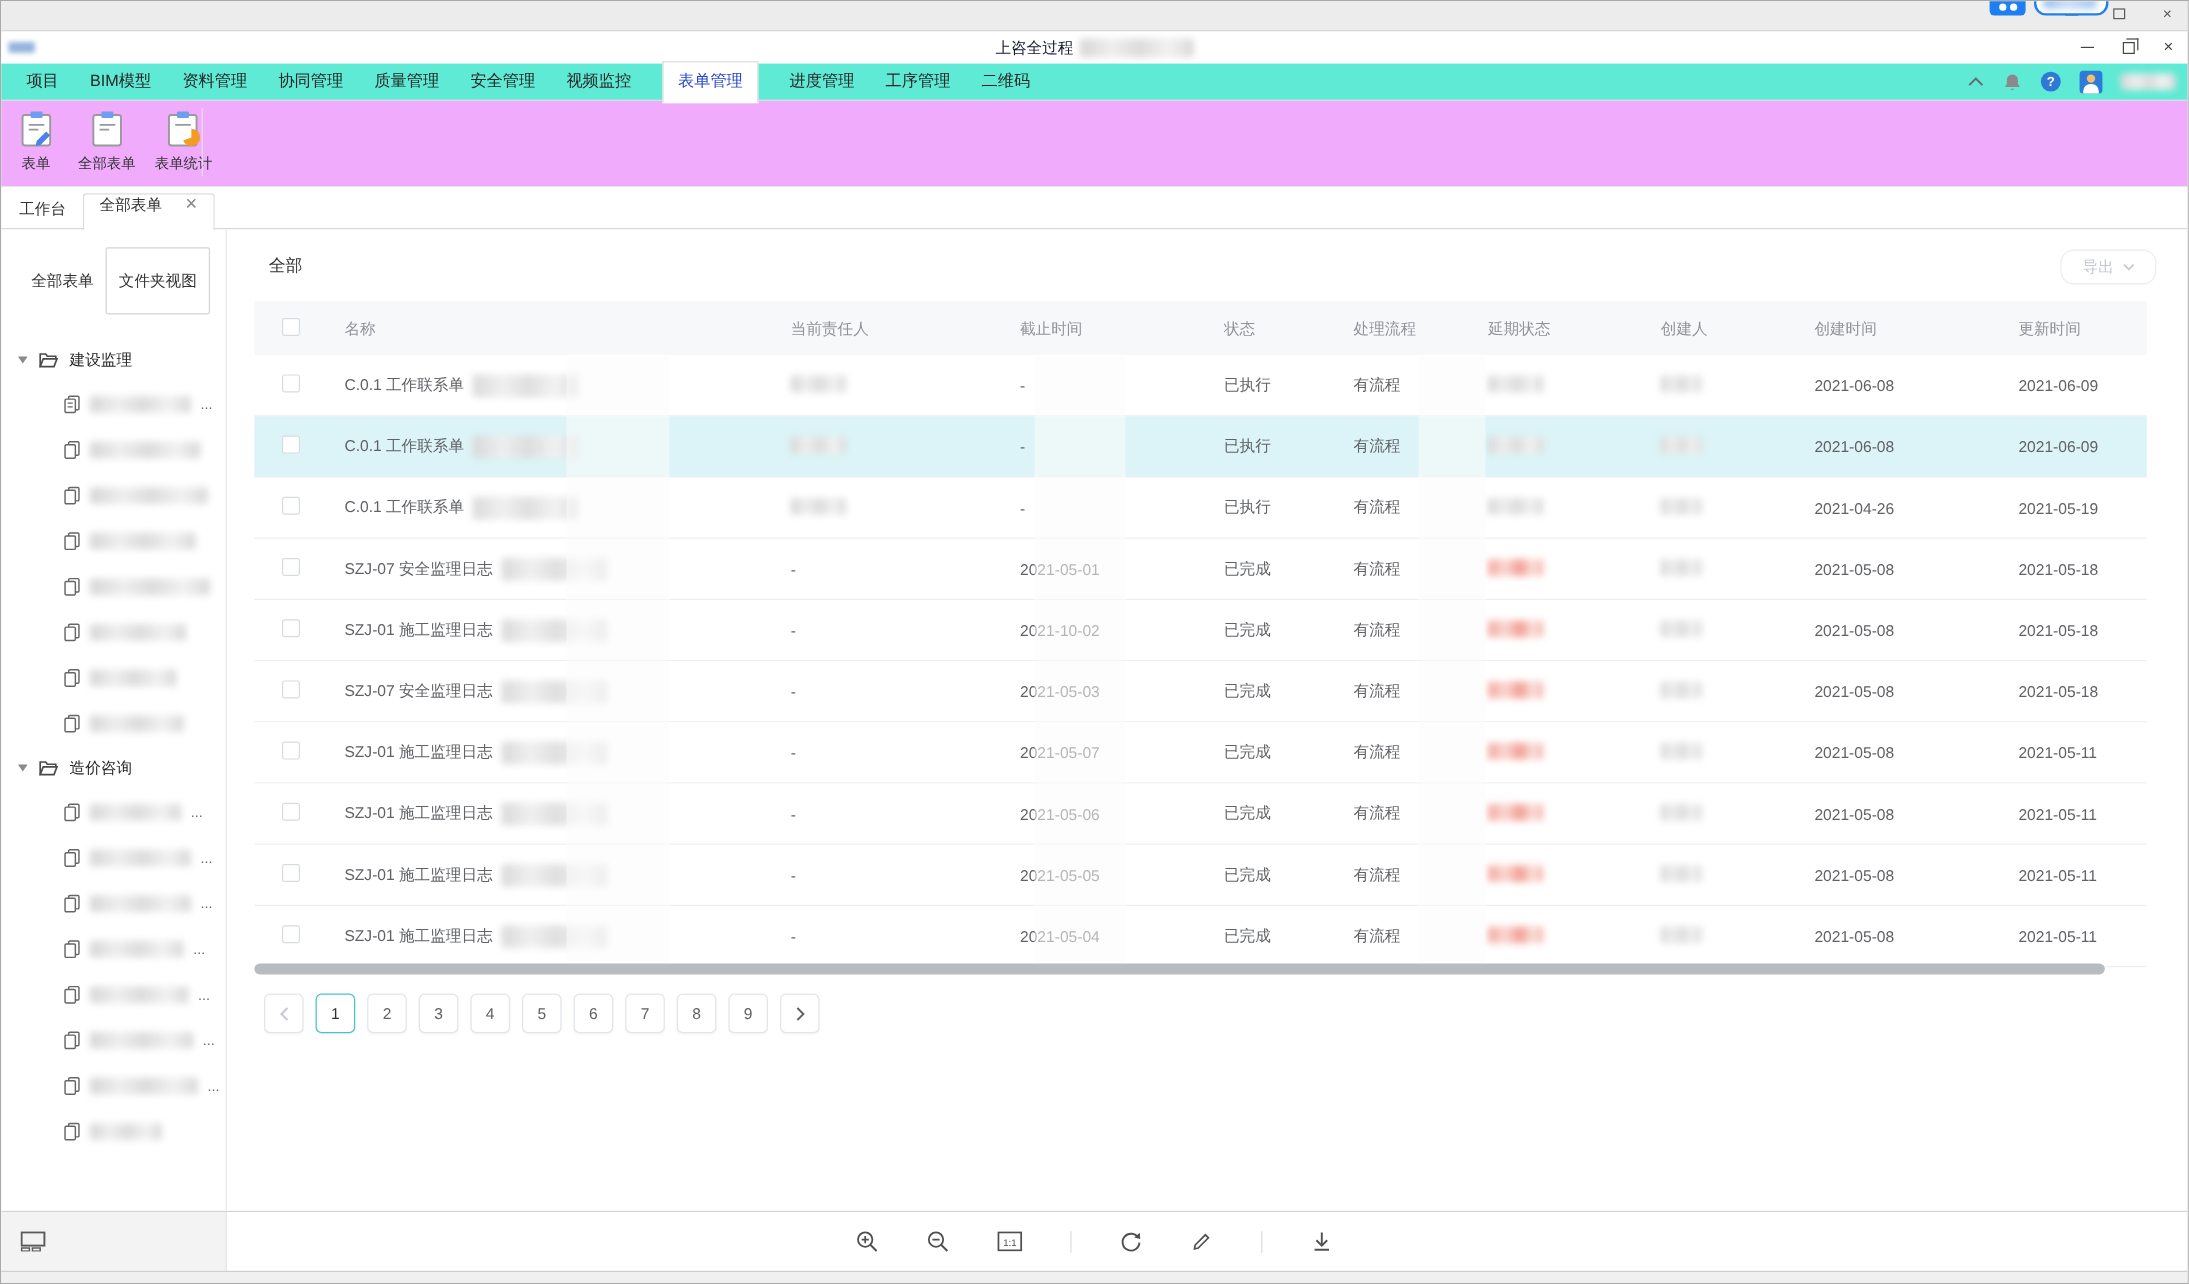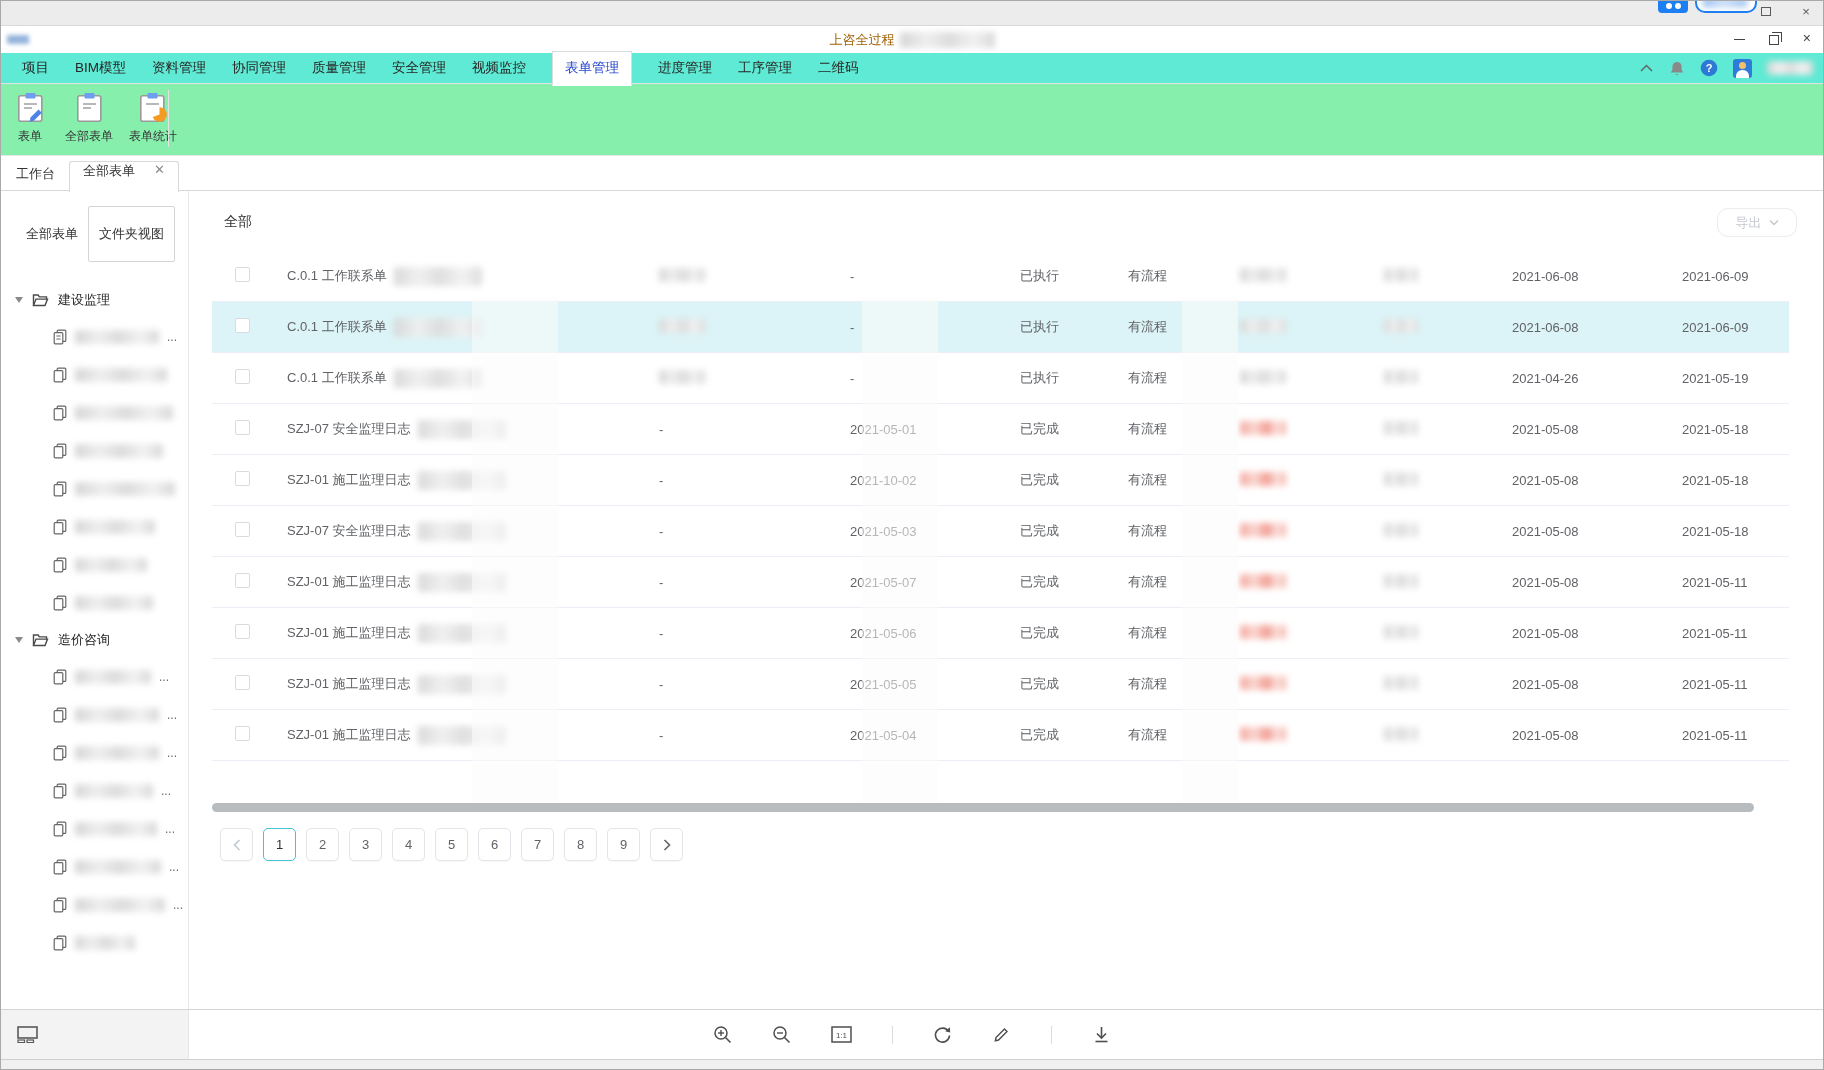--- a/index.html
+++ b/index.html
@@ -13,38 +13,38 @@
   .os-btns .glyph { width:14px; text-align:center; }
   .g-min { display:inline-block; width:11px; height:0; border-top:1px solid #5a5a5a; margin-bottom:3px; }
   .g-max { display:inline-block; width:10px; height:9px; border:1px solid #5a5a5a; }
   .cap-ico { position:absolute; right:135px; top:-7px; width:30px; height:19px; background:#1d7ff2; border-radius:4px; display:flex; align-items:flex-end; justify-content:center; gap:3px; padding-bottom:4px; z-index:7;}
   .cap-ico i { width:6px; height:6px; border-radius:50%; background:#fff; }
   .cap-pill { position:absolute; right:66px; top:-9px; width:62px; height:21px; background:#fff; border:2px solid #1d7ff2; border-radius:10px; overflow:hidden; z-index:7; }
   .cap-pill .blur { margin:4px 6px; width:44px; height:9px; }
 
   
   .titlebar { position:absolute; left:0; top:25px; right:0; height:27px; background:#fff; }
-  .tb-center { height:100%; display:flex; align-items:center; justify-content:center; gap:5px; font-size:13px; color:#a16207;font-family:Liberation Mono, monospace; }
+  .tb-center { height:100%; display:flex; align-items:center; justify-content:center; gap:5px; font-size:13px; color:#0f172a;font-family:Liberation Mono, monospace; }
   .tb-logo { position:absolute; left:6px; top:9px; width:22px; height:9px; background:#7aa0d4; border-radius:1px; filter:blur(2px); opacity:.8; }
   .tb-ctl { position:absolute; right:12px; top:4px; display:flex; gap:24px; align-items:center; color:#444; font-size:14px; }
   .r-restore { position:relative; width:10px; height:10px; border:1px solid #444; margin-top:3px; }
   .r-restore:before { content:''; position:absolute; left:2px; top:-4px; width:9px; height:9px; border-top:1px solid #444; border-right:1px solid #444; }
 
   
   .menubar { position:absolute; left:0; top:52px; right:0; height:31px; background:#5eead4; border-bottom:1px solid #e2e2e2; display:flex; align-items:center; padding-left:8px; z-index:2; }
   .menu-item { font-size:13.5px; color:#262626; margin:0 13px; white-space:nowrap; }
   .menu-item.active { color:#2647cd; background:#fff; border:1px solid #dcdcdc; border-bottom:1px solid #fff; padding:7px 12px 8px; margin-bottom:-1px; position:relative; z-index:3; }
   .menu-right { margin-left:auto; display:flex; align-items:center; gap:15px; padding-right:10px; }
   .avatar { width:19px; height:19px; border-radius:3px; background:#2f7bd9; overflow:hidden; position:relative; }
   .avatar .head { position:absolute; left:6px; top:3px; width:7px; height:7px; border-radius:50%; background:#f5c06a; }
   .avatar .bodyp { position:absolute; left:3px; top:11px; width:13px; height:9px; border-radius:6px 6px 0 0; background:#fdfdfd; }
   .user-blur { width:46px; height:12px; }
 
   
-  .ribbon { position:absolute; left:0; top:83px; right:0; height:72px; background:#86efac; border-bottom:1px solid #e6e6e6; }
+  .ribbon { position:absolute; left:0; top:83px; right:0; height:72px; background:#f0abfc; border-bottom:1px solid #e6e6e6; }
   .ribbon-group { display:flex; gap:16px; padding:8px 0 0 10px; }
   .rbtn { display:flex; flex-direction:column; align-items:center; gap:5px; min-width:38px; font-size:12px; color:#333; }
   .ribbon-divider { position:absolute; left:167px; top:6px; bottom:8px; width:1px; background:#e3e3e3; }
 
   
   .tabstrip { position:absolute; left:0; top:155px; right:0; height:35px; background:#fff; border-bottom:1px solid #d8d8d8; z-index:2; }
   .dtab { position:absolute; display:flex; align-items:flex-start; gap:19px; font-size:13px; color:#333; }
   .dtab .x { color:#8a8a8a; font-size:13px; }
   .dtab-1 { left:15px; top:9px; }
   .dtab-2 { left:68px; top:5px; height:31px; padding:0 13px; background:#fff; border:1px solid #d8d8d8; border-bottom:none; border-radius:3px 3px 0 0; z-index:3; }
@@ -373,20 +373,32 @@
   <div class="main">
     <div class="main-title">全部</div>
     <div class="export-btn">
       <span>导出</span>
       <svg width="10" height="7" viewBox="0 0 10 7">
           <polyline points="1,1.5 5,5.5 9,1.5" fill="none" stroke="#c3c7cf" stroke-width="1.4"></polyline>
         </svg>
     </div>
 
     <div class="table">
+      <div class="grid-row thead">
+        <div class="c0"><span class="cb"></span></div>
+        <div>名称</div>
+        <div>当前责任人</div>
+        <div>截止时间</div>
+        <div>状态</div>
+        <div>处理流程</div>
+        <div>延期状态</div>
+        <div>创建人</div>
+        <div>创建时间</div>
+        <div>更新时间</div>
+      </div>
 
       <div class="grid-row trow">
         <div class="c0"><span class="cb"></span></div>
         <div class="name-cell">
             <span>C.0.1 工作联系单</span>
             <span class="blur nb"></span>
           </div>
         <div><span class="blur rb"></span></div>
         <div>-</div>
         <div>已执行</div>

